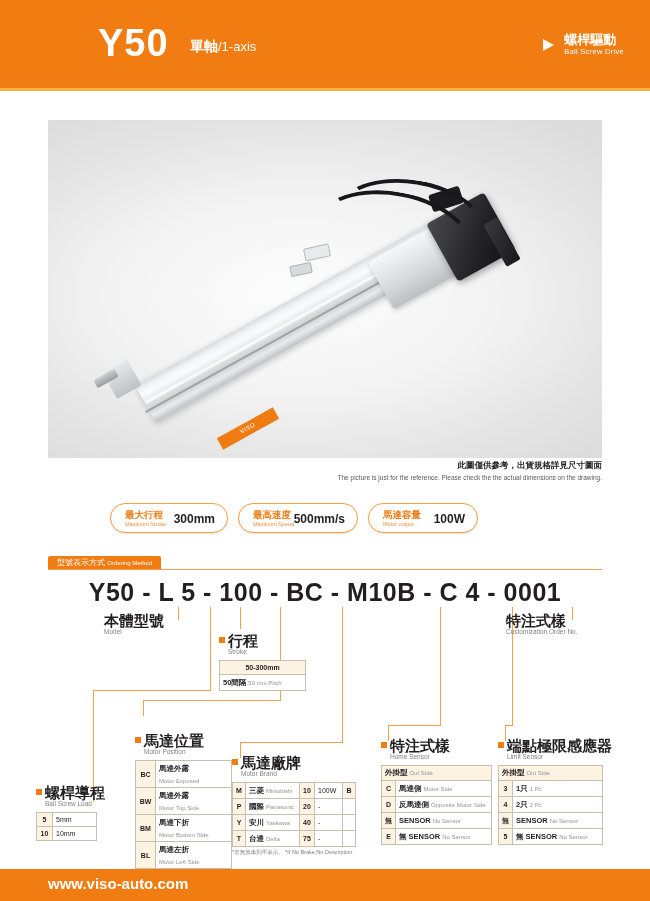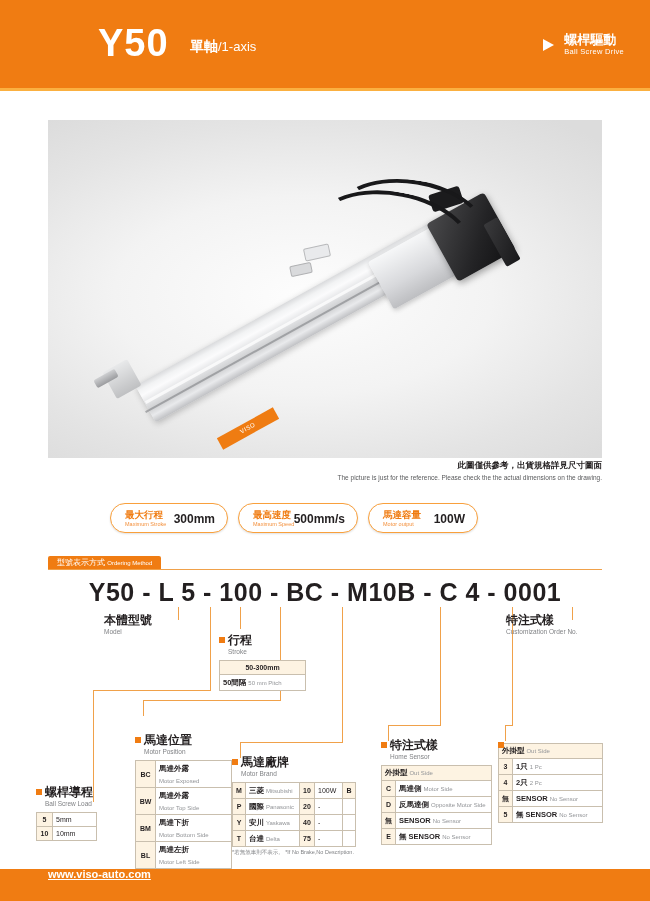--- a/index.html
+++ b/index.html
@@ -181,38 +181,38 @@
   .code-line {
     position:absolute; left:0; top:578px; width:650px; text-align:center;
     font-size:25px; font-weight:bold; letter-spacing:.5px; color:#231f20;
   }
 
   
   .blk { position:absolute; }
   .blk .bullet {
     position:absolute; left:0; top:3px; width:6px; height:6px; background:#f07c12;
   }
-  .blk .cn { font-size:12px; font-weight:bold; color:#231f20; line-height:13px; }
+  .blk .cn { font-size:15px; font-weight:bold; color:#231f20; line-height:13px; }
   .blk .en { font-size:6.5px; color:#808285; line-height:9px; }
 
   .tbl { border-collapse:collapse; font-size:7px; }
   .tbl td { border:0.6px solid #c9bfae; padding:1px 3px; line-height:11px; white-space:nowrap; }
   .tbl td.k { background:#fdf3e2; font-weight:bold; color:#231f20; text-align:center; }
   .tbl td.v { background:#ffffff; }
   .tbl td.v .cn { font-size:7.5px; color:#231f20; }
   .tbl td.v .en { font-size:6px; color:#939598; }
   .tbl td.hdr { background:#fdf3e2; font-size:7px; }
 
   .leader { position:absolute; background:#f0a14a; }
 
   .footer-bar {
     position:absolute; left:0; bottom:0; width:650px; height:32px; background:#f07c12;
   }
   .footer-url {
-    position:absolute; left:48px; bottom:21px; font-size:11px; color:#ffffff; font-weight:bold;text-decoration:underline;
+    position:absolute; left:48px; bottom:9px; font-size:15px; color:#ffffff; font-weight:bold;
   }
 </style>
 </head>
 <body>
 
 <div class="header">
   <div class="header-inner">
     <div class="hdr-title">Y50</div>
     <div class="hdr-sub">
       <span>單軸</span><span class="lat">/1-axis</span>
@@ -505,20 +505,24 @@
         <span class="cn">無 SENSOR</span>
         <span class="en">No Sensor</span>
       </td>
     </tr>
   </tbody>
     </table>
 </div>
 
 <div class="blk" style="left:498px; top:739px; width:120px;">
   <div class="bullet"></div>
+  <div style="margin-left:9px;">
+    <div class="cn">端點極限感應器</div>
+    <div class="en">Limit Sensor</div>
+  </div>
   <table class="tbl" style="margin-top:4px;">
     <tbody>
         <tr>
       <td class="hdr" colspan="2" style="width:104px;">
         <span style="font-size:7.5px;font-weight:bold;">外掛型</span>
         <span style="font-size:6px;color:#939598;">Out Side</span>
       </td>
     </tr>
     <tr>
       <td class="k" style="width:14px;">3</td>

